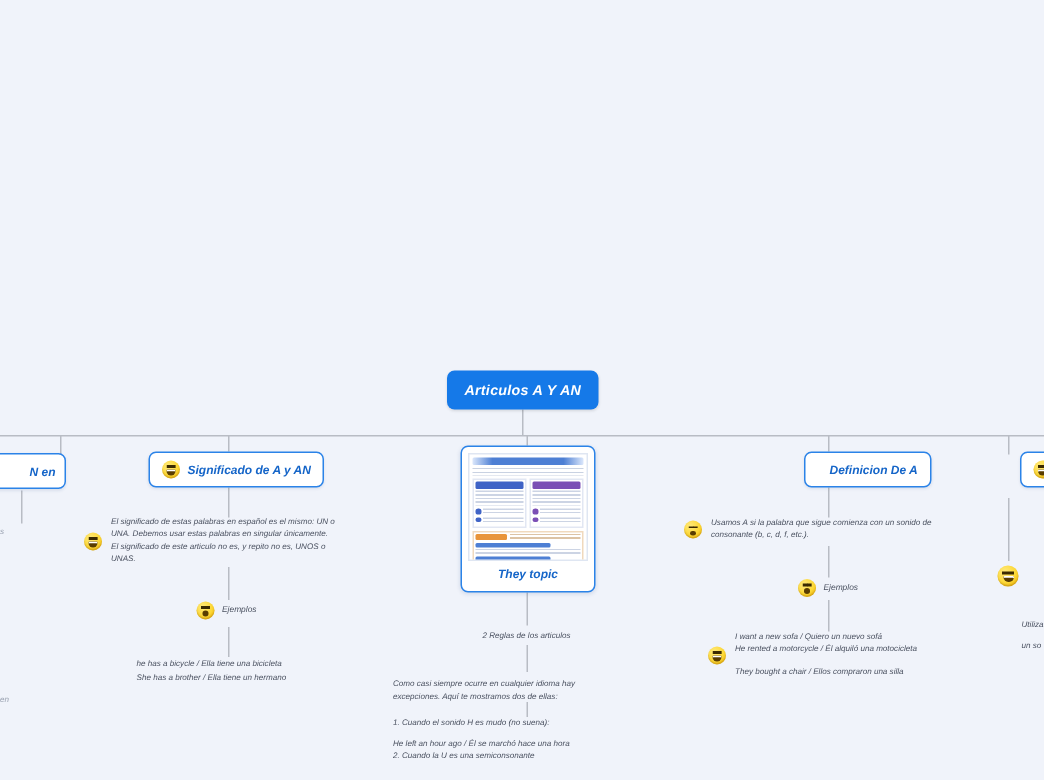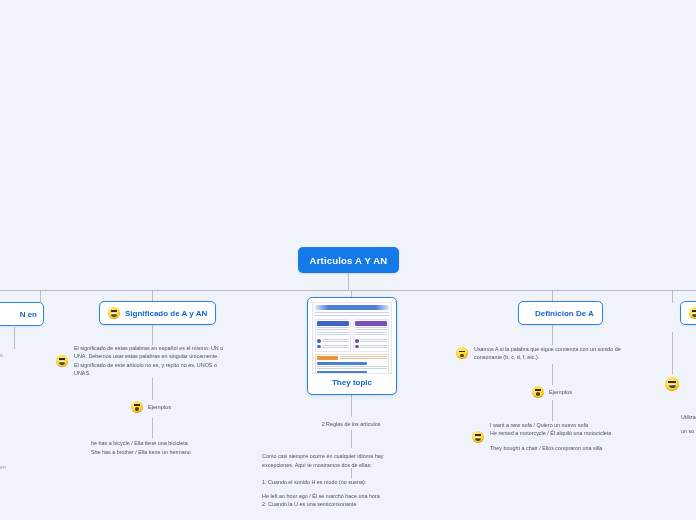--- a/index.html
+++ b/index.html
@@ -12,20 +12,21 @@
     background: #f0f3fa;
     font-family: "Liberation Sans", sans-serif;
     overflow: hidden;
     position: relative;
   }
   #canvas {
     position: absolute;
     left: 0; top: 0;
     width: 696px;
     height: 492px;
+    font-style: italic;
   }
   
   .line {
     position: absolute;
     background: #b8bcc4;
   }
   .vline { width: 1px; }
   .hline { height: 1px; }
 
   
@@ -410,21 +411,21 @@
     <p>excepciones. Aquí te mostramos dos de ellas:</p>
   </div>
 
   <div class="plain-text" style="left:262px; top:478px;">
     <p>1. Cuando el sonido H es mudo (no suena):</p>
     <p style="height:5px;"></p>
     <p>He left an hour ago / Él se marchó hace una hora</p>
     <p>2. Cuando la U es una semiconsonante</p>
   </div>
 
-  <div class="branch-box" style="left:518px; top:301px;padding-left:16px;">
+  <div class="branch-box" style="left:536px; top:301px;padding-left:16px;">
     <span>Definicion De A</span>
   </div>
 
   <div class="textblock" style="left:456px; top:345px;">
     <span class="emoji small-mouth"></span>
     <div class="lines">
       <p>Usamos A si la palabra que sigue comienza con un sonido de</p>
       <p>consonante (b, c, d, f, etc.).</p>
     </div>
   </div>

